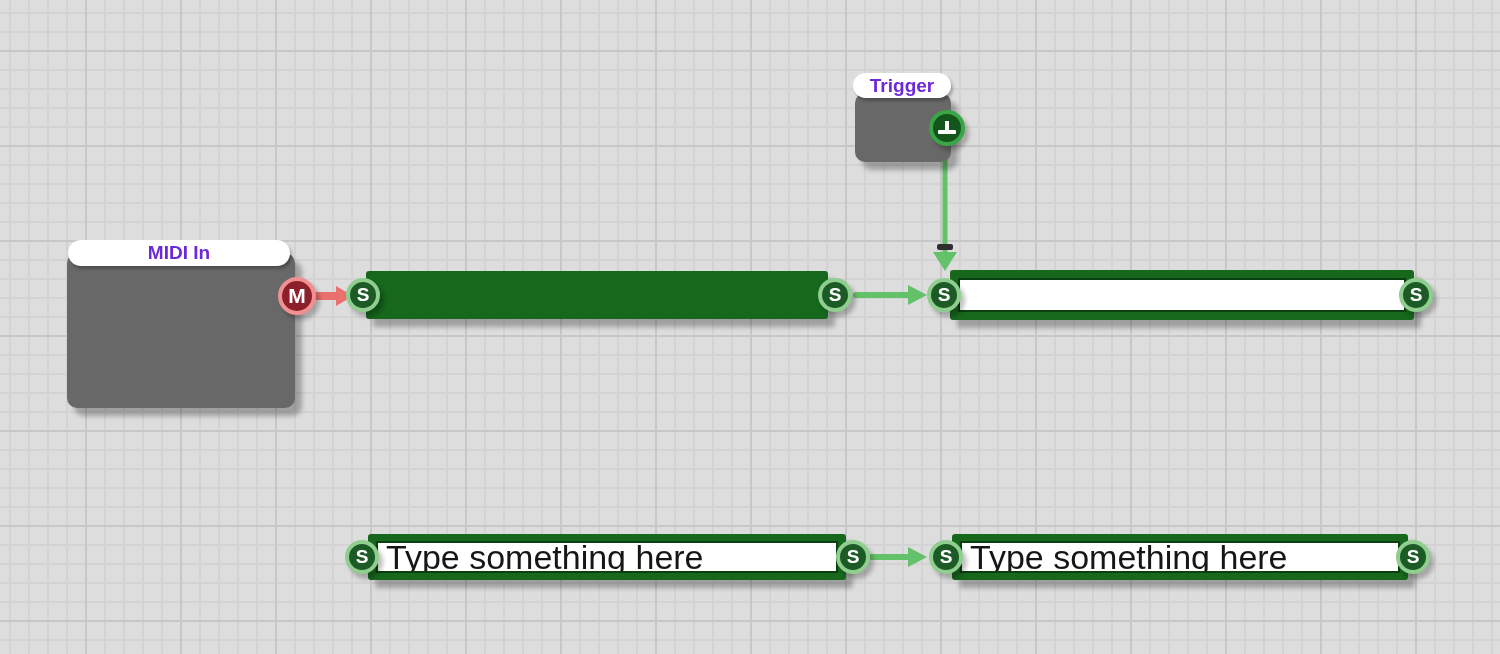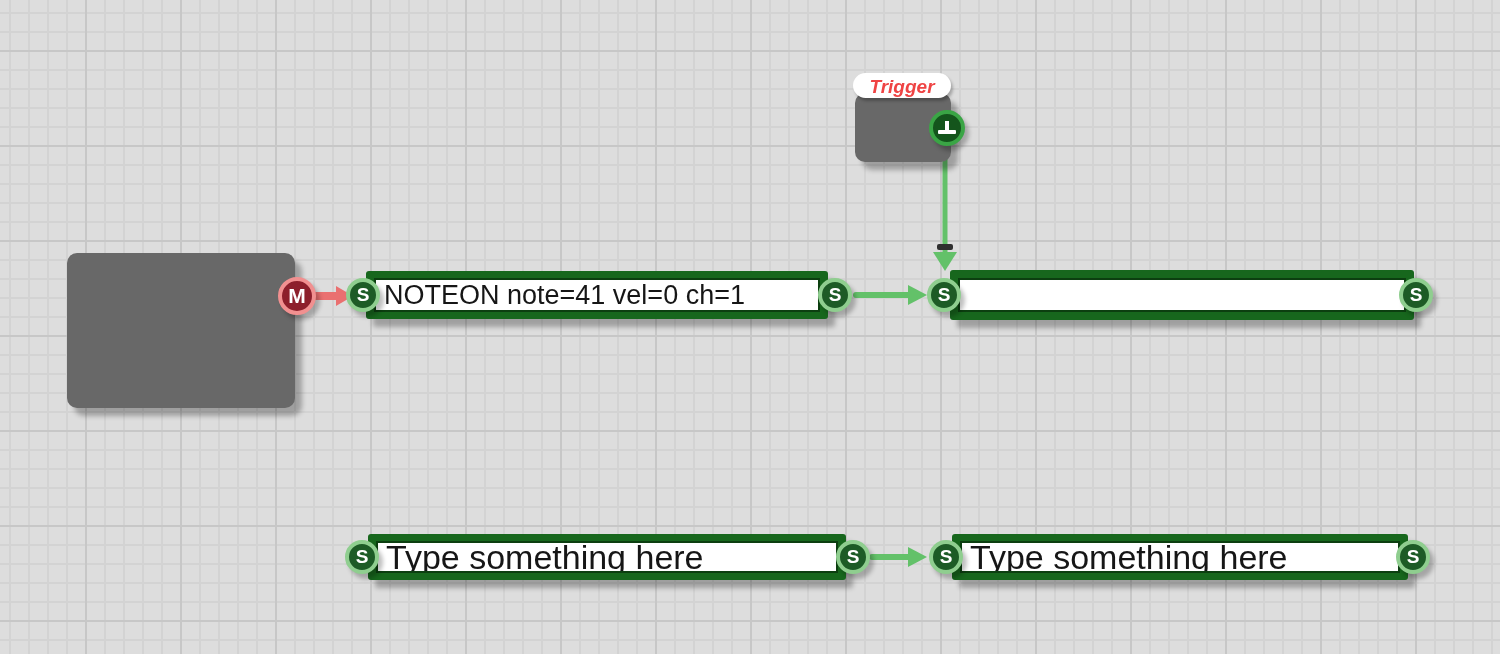--- a/index.html
+++ b/index.html
@@ -18,22 +18,22 @@
     background-size:95px 95px,95px 95px,19px 19px,19px 19px;
     background-position:-10px -45px,-10px -45px,-10px -7px,-10px -7px;
   }
   .cables{position:absolute;left:0;top:0;width:1500px;height:654px;z-index:1;}
 
   
   .module{position:absolute;z-index:2;}
   .module-title{
     position:absolute;background:#ffffff;border-radius:13px;
     box-shadow:2px 3px 3px rgba(0,0,0,0.25);
-    display:flex;align-items:flex-end;justify-content:center;
-    font-weight:700;font-size:19px;color:#ef4444;z-index:3;font-style:italic;
+    display:flex;align-items:center;justify-content:center;
+    font-weight:700;font-size:19px;color:#6d28d9;z-index:3;
   }
   .module-body{
     position:absolute;background:var(--module-body,#686868);
     border-radius:10px;box-shadow:7px 8px 5px rgba(0,0,0,0.28);z-index:2;
   }
   .device-pill{
     position:absolute;border-radius:14px;background:var(--pill-bg,#8f8f8f);
     color:var(--pill-text,#d8d8d8);font-size:19px;
     display:flex;align-items:center;padding:0 12px;box-sizing:border-box;
     white-space:nowrap;overflow:hidden;
@@ -127,37 +127,39 @@
       <span>Trigger</span>
     </div>
     <div class="trigger-button" style="left:21px;top:35px;width:40px;height:40px;"></div>
     <div class="port t-port" style="left:76px;top:37px;">
       <span class="tglyph"></span>
     </div>
   </div>
 
   <div class="module" style="left:67px;top:240px;width:252px;height:170px;">
     <div class="module-body" style="left:0;top:13px;width:228px;height:155px;"></div>
+    <div class="module-title" style="left:1px;top:0;width:222px;height:26px;">
+      <span>MIDI In</span>
+    </div>
     <div class="device-pill" style="left:11px;top:41px;width:180px;height:28px;">
       <span>PC Keyboard</span>
     </div>
     <div class="device-pill selected" style="left:7px;top:76px;width:190px;height:34px;">
       <span>USB Keystati...</span>
     </div>
     <div class="device-pill" style="left:11px;top:114px;width:192px;height:28px;">
       <span>Scarlett 6i6 USB</span>
     </div>
     <div class="port m-port" style="left:211px;top:37px;">
       <span>M</span>
     </div>
   </div>
 
   <div class="sbox" style="left:346px;top:271px;width:507px;height:48px;">
     <div class="rect" style="left:20px;top:0;width:462px;height:48px;"></div>
-    <div class="inner" style="left:28px;top:7px;width:446px;height:34px;font-size:27px;">NOTEON note=41 vel=0 ch=1</div>
     <div class="port s-port" style="left:0;top:7px;">
       <span>S</span>
     </div>
     <div class="port s-port" style="left:472px;top:7px;">
       <span>S</span>
     </div>
   </div>
 
   <div class="sbox" style="left:927px;top:270px;width:506px;height:50px;">
     <div class="rect" style="left:23px;top:0;width:464px;height:50px;"></div>

